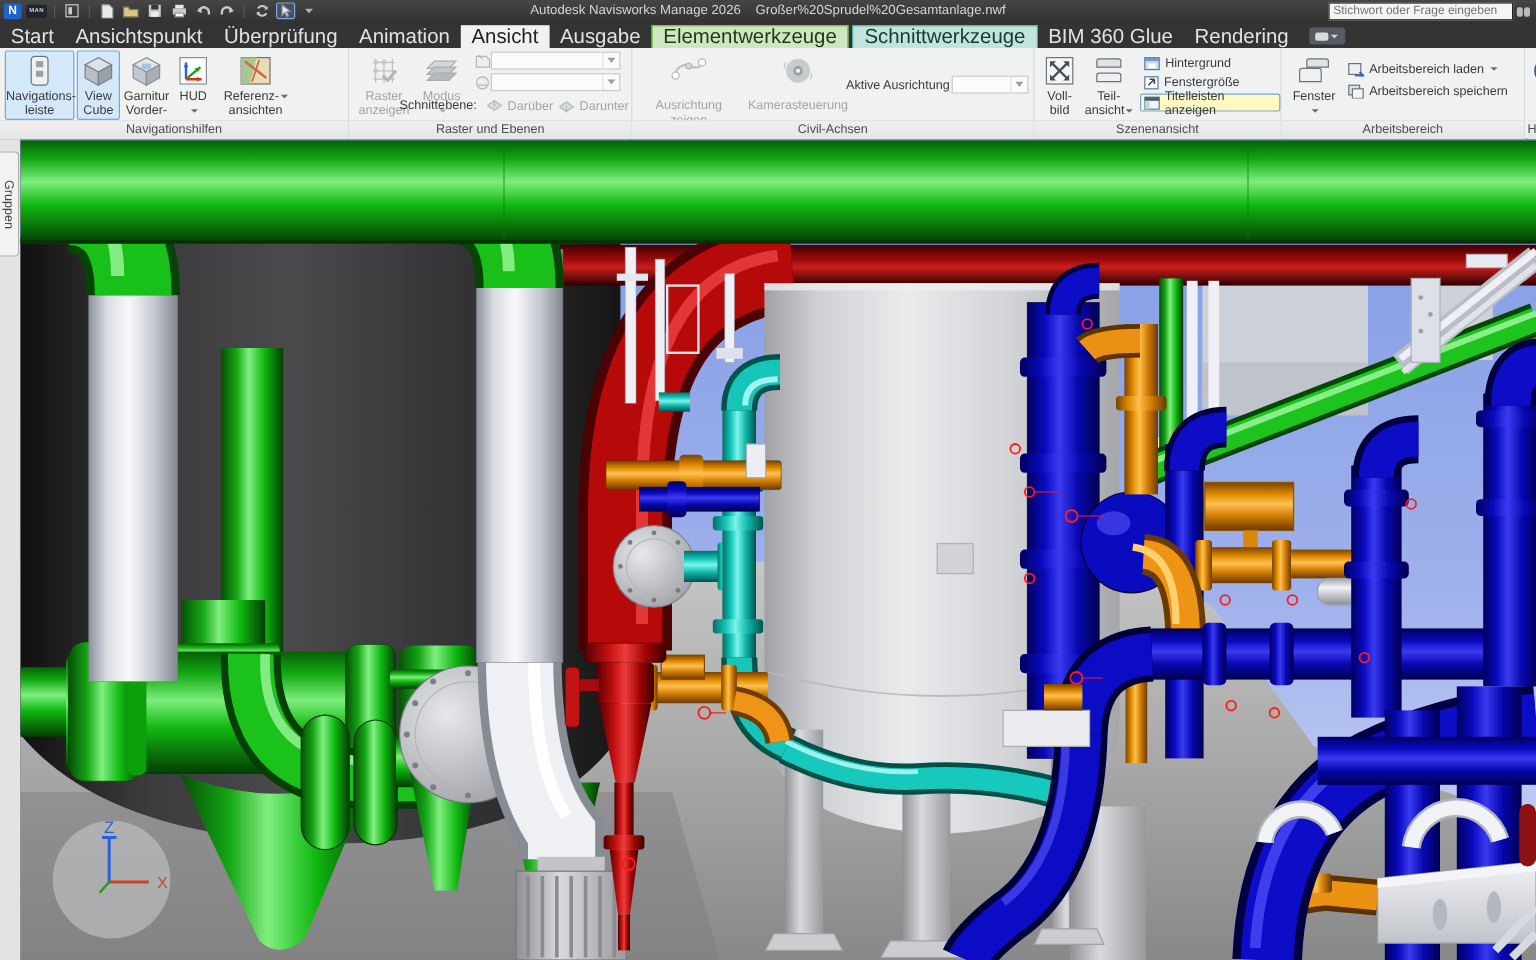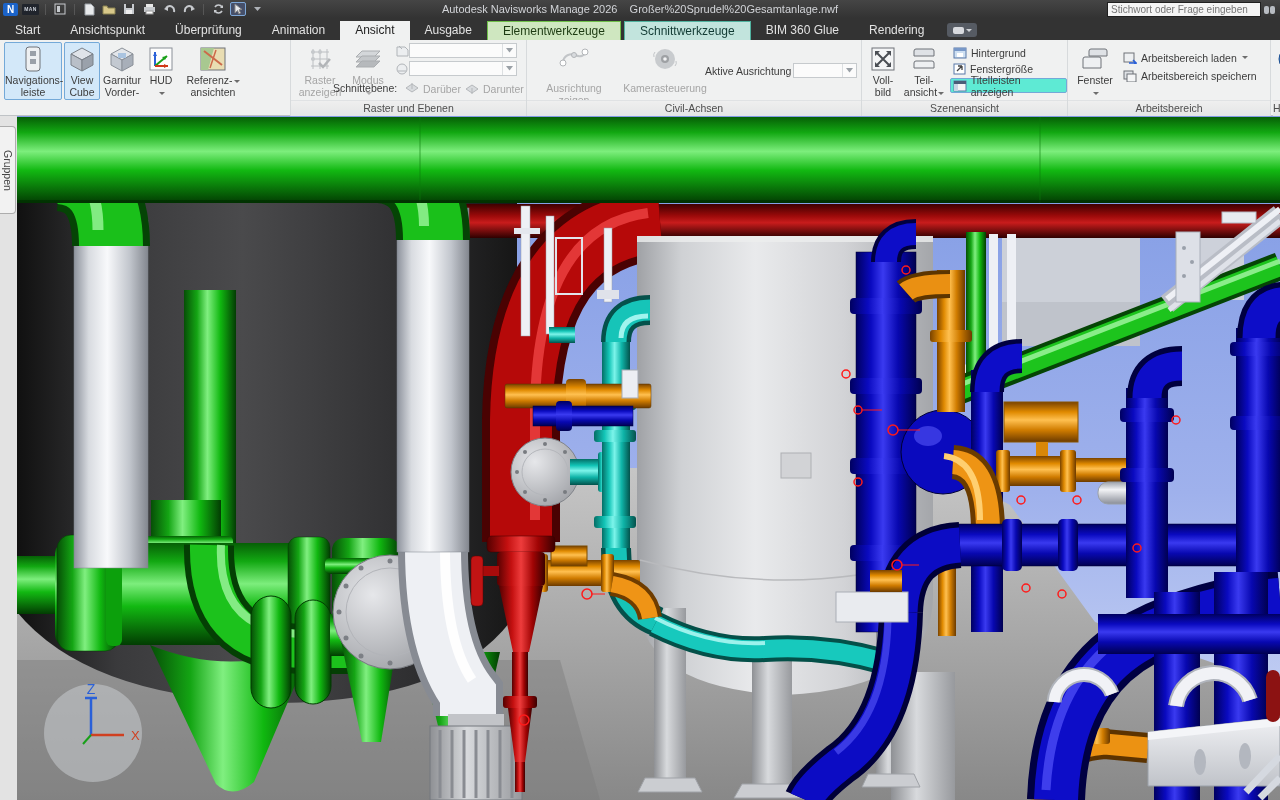--- a/index.html
+++ b/index.html
@@ -21,21 +21,21 @@
   .qico.sel{border:1px solid #7ea8d8;background:#46506a;border-radius:2px;box-sizing:border-box;}
   #title-text{position:absolute;left:0;right:0;text-align:center;color:#d2d4d8;font-size:11px;white-space:pre;pointer-events:none;}
   #searchwrap{position:absolute;right:4px;top:2px;display:flex;align-items:center;gap:3px;}
   #searchbox{width:146px;height:13px;font-size:10px;color:#666;
              border:1px solid #1f1f1f;background:#f4f4f4;padding:0 3px;}
   .binoc{display:flex;}
   .binoc i{display:block;width:5px;height:8px;background:#b8bcc2;border-radius:2px;margin-right:1px;}
 
   
   #tabrow{position:absolute;left:0;top:18px;width:1280px;height:22px;background:#333333;display:flex;align-items:flex-end;}
-  .tab{height:19px;line-height:19px;padding:0 15px;font-size:12px;color:#e2e2e2;cursor:default;}
+  .tab{height:19px;line-height:19px;padding:0 9px;font-size:17px;color:#e2e2e2;cursor:default;}
   .tab.active{background:#f0f1f1;color:#222;}
   .tab.ctx-green{background:#cfe7c0;color:#1d3b12;border:1px solid #6fbf49;border-bottom:none;height:18px;line-height:18px;}
   .tab.ctx-teal{background:#c2e4dd;color:#123b34;border:1px solid #51b3a0;border-bottom:none;height:18px;line-height:18px;margin-left:3px;}
   .ribbonbtn{margin-left:8px;margin-bottom:3px;width:30px;height:14px;background:#565b63;border-radius:3px;
              display:flex;align-items:center;justify-content:center;gap:2px;}
   .ribbonbtn .pill{width:11px;height:7px;background:#d8dade;border-radius:2px;}
   .ribbonbtn .car{width:0;height:0;border-left:3px solid transparent;border-right:3px solid transparent;border-top:3px solid #cfd2d6;}
 
   
   #ribbon{position:absolute;left:0;top:40px;width:1280px;height:76px;background:#f0f1f1;border-bottom:1px solid #bfc3c6;box-sizing:border-box;}
@@ -43,21 +43,21 @@
   .panel .pfooter{position:absolute;left:0;right:0;bottom:0;height:15px;border-top:1px solid #e0e2e4;
       background:linear-gradient(#efefef,#e4e5e6);font-size:10.5px;color:#4e4e4e;text-align:center;line-height:15px;}
   .bigbtn{position:absolute;top:2px;height:58px;text-align:center;font-size:10.5px;color:#3c3c3c;border:1px solid transparent;border-radius:2px;box-sizing:border-box;}
   .bigbtn .bico{height:30px;display:flex;align-items:center;justify-content:center;margin-top:1px;}
   .bigbtn .blbl{line-height:12px;}
   .bigbtn.on{background:#d3e8f9;border-color:#74a9d8;}
   .bigbtn.dis{color:#a5a5a5;}
   .caret{display:inline-block;width:0;height:0;border-left:3px solid transparent;border-right:3px solid transparent;border-top:3.5px solid #6d6d6d;vertical-align:middle;margin-left:1px;}
   .caret.dim{border-top-color:#b0b0b0;}
   .rowitem{position:absolute;display:flex;align-items:center;gap:4px;font-size:10.5px;color:#3c3c3c;height:15px;border:1px solid transparent;border-radius:2px;padding:0 2px;box-sizing:border-box;}
-  .rowitem.on{background:#5eead4;border-color:#74a9d8;align-items:center;}
+  .rowitem.on{background:#fef9c3;border-color:#74a9d8;align-items:center;}
   .combo{height:15px;background:#fbfbfb;border:1px solid #c6cacd;display:flex;align-items:center;justify-content:flex-end;box-sizing:border-box;}
   .combo .dd{width:13px;height:100%;display:flex;align-items:center;justify-content:center;border-left:1px solid #dcdfe1;}
   .lbl{font-size:10.5px;color:#3c3c3c;position:absolute;}
   .lbl.dim{color:#a5a5a5;}
   .launcher{position:absolute;right:3px;bottom:2px;width:9px;height:9px;}
 
   
   #gutter{position:absolute;left:0;top:116px;width:17px;height:684px;background:#e3e3e3;}
   #gruppen{position:absolute;left:0;top:126px;width:16px;height:88px;background:#f2f2f2;border:1px solid #adadad;border-left:none;
            border-radius:0 4px 4px 0;box-sizing:border-box;display:flex;align-items:center;justify-content:center;
@@ -215,20 +215,21 @@
       <div class="bico">
             <svg width="26" height="24">
               <rect x="1" y="1" width="24" height="22" fill="#e9ddb2" stroke="#6e7278"></rect>
               <polygon points="1,1 14,1 8,23 1,23" fill="#a8c890"></polygon>
               <path d="M4,4 L22,18" stroke="#cc6a4a" stroke-width="2" fill="none"></path>
               <path d="M16,3 L10,21" stroke="#cc6a4a" stroke-width="1.5" fill="none"></path>
             </svg>
           </div>
       <div class="blbl"><span>Referenz-</span><span class="caret"></span><br><span>ansichten</span></div>
     </div>
+    <div class="pfooter">Navigationshilfen</div>
   </div>
 
   <div class="panel" style="left:291px;width:236px;">
     <div class="bigbtn dis" style="left:6px;width:46px;">
       <div class="bico">
             <svg width="26" height="26">
               <g stroke="#bcbfc2" fill="none">
                 <path d="M4,6 h18 M4,13 h18 M4,20 h18 M6,3 v20 M13,3 v20 M20,3 v20"></path>
               </g>
               <circle cx="6" cy="6" r="2" fill="#c6c9cc"></circle>

